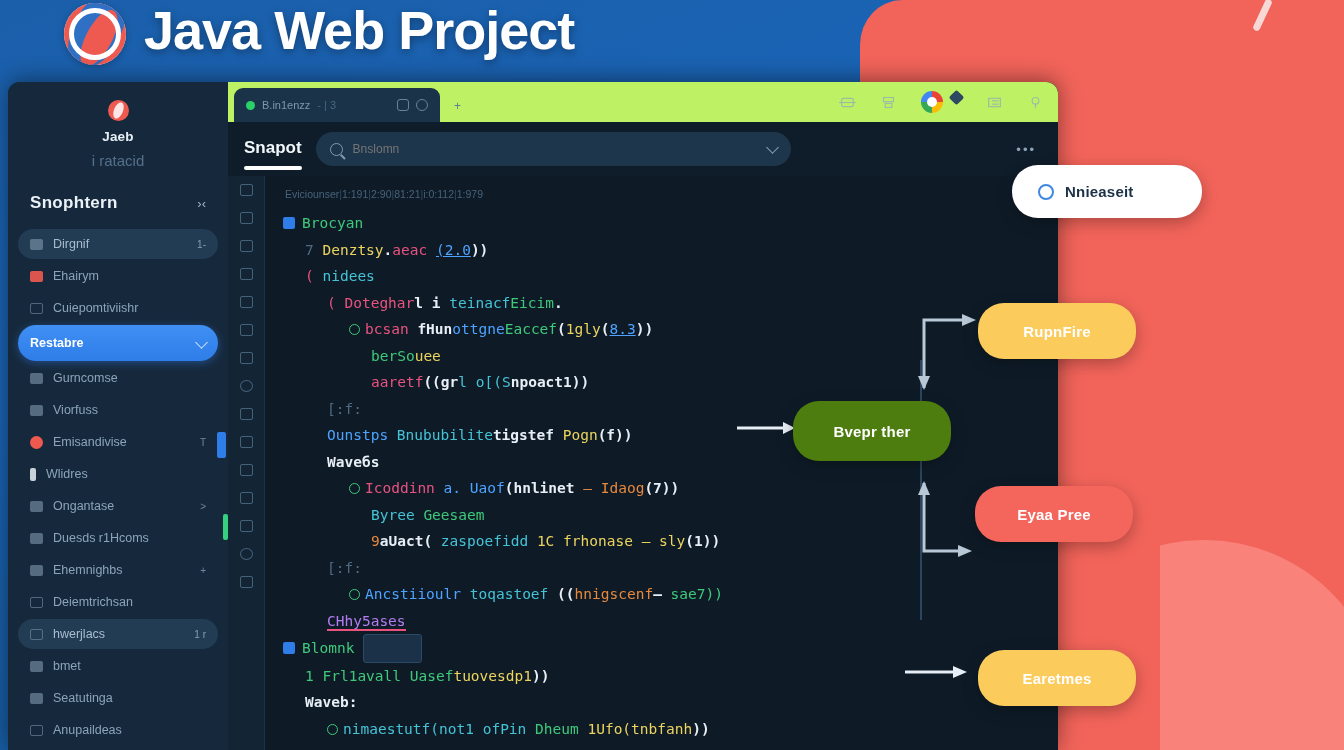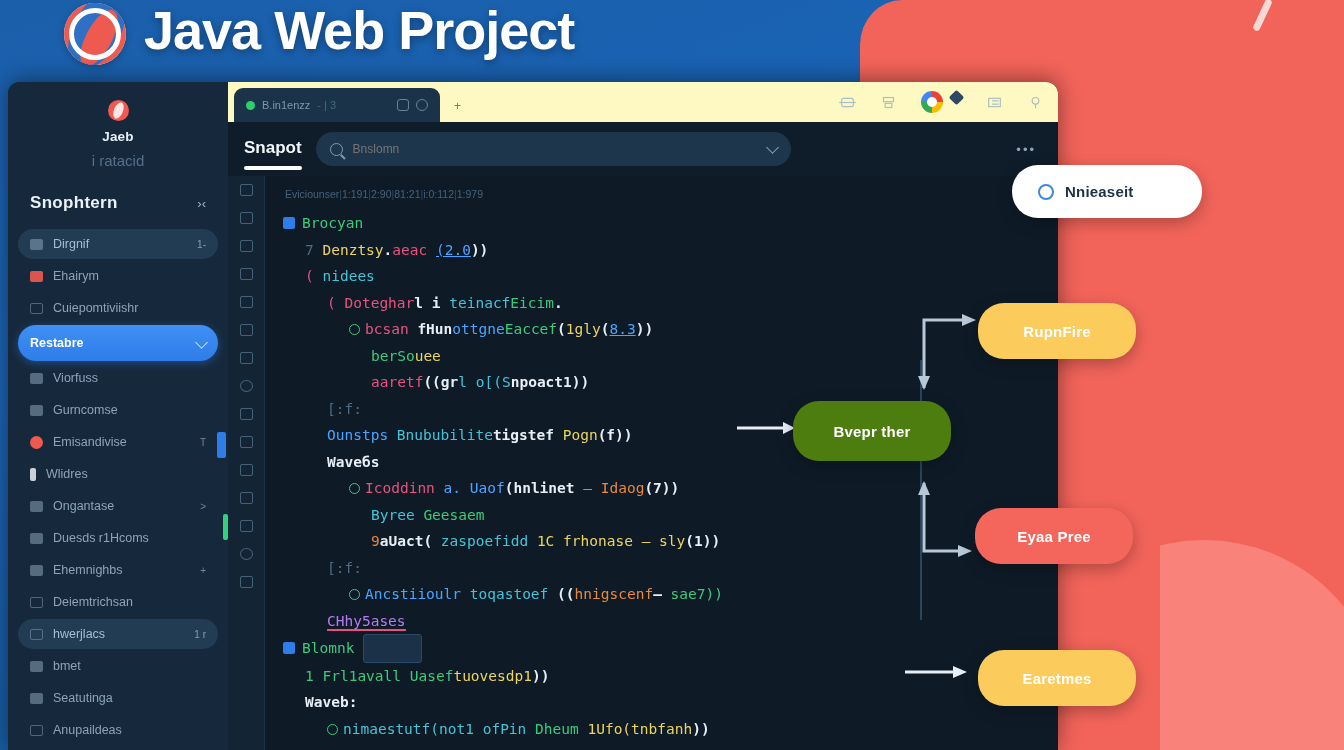--- a/index.html
+++ b/index.html
@@ -106,21 +106,21 @@
   .sq-ico{width:13px;height:11px;border-radius:2px;background:#8aa3b8;opacity:.55;}
   .sq-ico.white{background:#e8eef4;opacity:.85;}
   .sq-ico.red{background:#EE5A4F;opacity:.9;}
   .sq-ico.out{background:transparent;border:1.5px solid #7e99b0;}
   #sb-marker-green{position:absolute;right:0;top:432px;width:5px;height:26px;background:#35d07f;border-radius:2px;}
   #sb-marker-blue{position:absolute;right:2px;top:350px;width:9px;height:26px;background:#2f7de8;border-radius:2px;}
 
   
   #main{flex:1;height:100%;background:#0f1c29;position:relative;display:flex;flex-direction:column;}
 
-  #tabbar{height:40px;background:#fef9c3;display:flex;align-items:flex-end;padding-left:6px;position:relative;}
+  #tabbar{height:40px;background:#bef264;display:flex;align-items:flex-end;padding-left:6px;position:relative;}
   .win-tab{
     height:34px;min-width:206px;background:#1b3348;border-radius:9px 9px 0 0;
     display:flex;align-items:center;gap:7px;padding:0 12px;color:#7d97ad;font-size:11px;
   }
   .tab-dot{width:9px;height:9px;border-radius:50%;background:#2ad06a;flex:0 0 auto;}
   .tab-sep{color:#456983;}
   .tab-ico{width:12px;height:12px;border-radius:3px;border:1.4px solid #66839a;}
   .tab-ico.round{border-radius:50%;}
   #tab-plus{color:#5b7f99;font-size:12px;margin-left:14px;margin-bottom:9px;}
   #win-actions{position:absolute;right:14px;top:9px;display:flex;align-items:center;gap:24px;}
@@ -166,21 +166,21 @@
   .sel-box{display:inline-block;background:#1a3category;background:#1b3147;border:1px solid #2b4a66;border-radius:3px;padding:0 44px 0 4px;}
 
   
   .pill{
     position:absolute;border-radius:26px;display:flex;align-items:center;justify-content:center;
     color:#ffffff;font-size:15px;font-weight:bold;letter-spacing:.2px;
     box-shadow:0 5px 16px rgba(0,0,0,.28); z-index:8;
   }
   #pill-center{left:793px;top:401px;width:158px;height:60px;background:#4d7c0f;}
   #pill-top{left:978px;top:303px;width:158px;height:56px;background:#FBCB5B;}
-  #pill-mid{left:975px;top:508px;width:158px;height:56px;background:#F4655C;}
+  #pill-mid{left:975px;top:486px;width:158px;height:56px;background:#F4655C;}
   #pill-bottom{left:978px;top:650px;width:158px;height:56px;background:#FBCB5B;}
   #pill-white{
     left:1012px;top:165px;width:190px;height:53px;background:#ffffff;color:#1b3147;
     font-size:15px;gap:11px;justify-content:flex-start;padding-left:26px;
   }
   #pill-white .circ{width:16px;height:16px;border-radius:50%;border:2.3px solid #3f88e0;flex:0 0 auto;}
 
   
   .arrow{position:absolute;z-index:7;}
   #arr-left{left:737px;top:421px;width:58px;height:14px;}
@@ -235,26 +235,26 @@
           <span class="sq-ico out"></span>
           <span class="lbl">Cuiepomtiviishr</span>
           <span class="tail"></span>
         </div>
         <div class="sb-item active">
           <span class="lbl">Restabre</span>
           <span class="tail"><span class="chev" style="border-color:#fff;display:inline-block;"></span></span>
         </div>
         <div class="sb-item">
           <span class="sq-ico"></span>
+          <span class="lbl">Gurncomse</span>
+          <span class="tail"></span>
+        </div>
+        <div class="sb-item">
+          <span class="sq-ico"></span>
           <span class="lbl">Viorfuss</span>
-          <span class="tail"></span>
-        </div>
-        <div class="sb-item">
-          <span class="sq-ico"></span>
-          <span class="lbl">Gurncomse</span>
           <span class="tail"></span>
         </div>
         <div class="sb-item">
           <span class="dot-ico"></span>
           <span class="lbl">Emisandivise</span>
           <span class="tail">T</span>
         </div>
         <div class="sb-item">
           <span class="sq-ico white" style="width:6px;height:13px;"></span>
           <span class="lbl">Wlidres</span>

